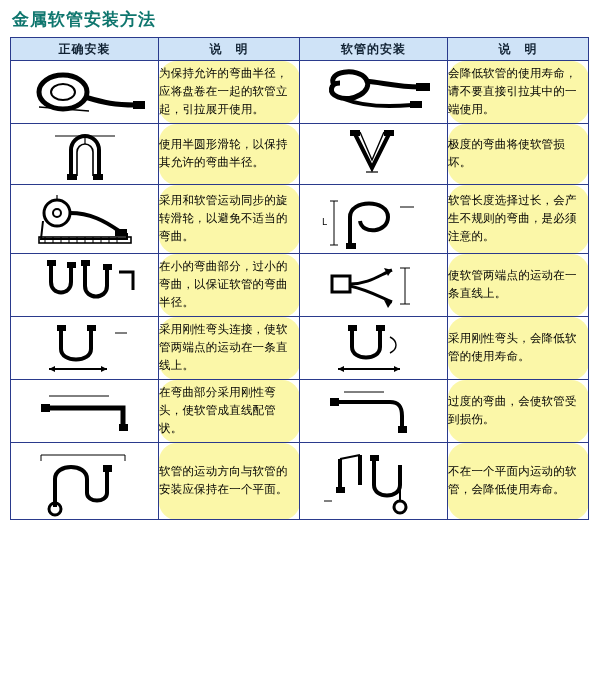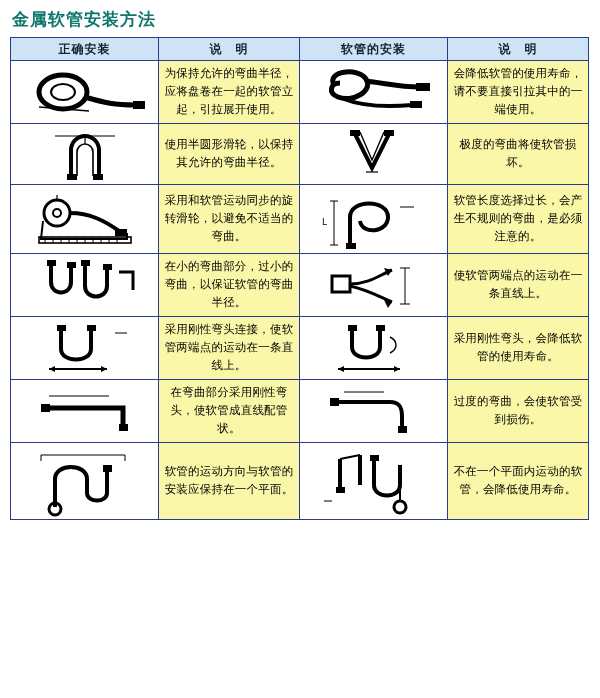--- a/index.html
+++ b/index.html
@@ -54,22 +54,23 @@
     background: #ffffff;
     text-align: center;
     padding: 2px 0;
   }
   td.txt-cell {
     background: #fbf7a8;
     font-size: 11.5px;
     line-height: 1.55;
     color: #000;
     padding: 4px 7px;
-    text-align: center;
+    text-align: left;
     letter-spacing: 0.2px;
+    border-radius: 18px;
   }
   .sketch {
     display: block;
     margin: 0 auto;
   }
   .row-0 td { height: 62px; }
   .row-1 td { height: 60px; }
   .row-2 td { height: 68px; }
   .row-3 td { height: 62px; }
   .row-4 td { height: 66px; }

